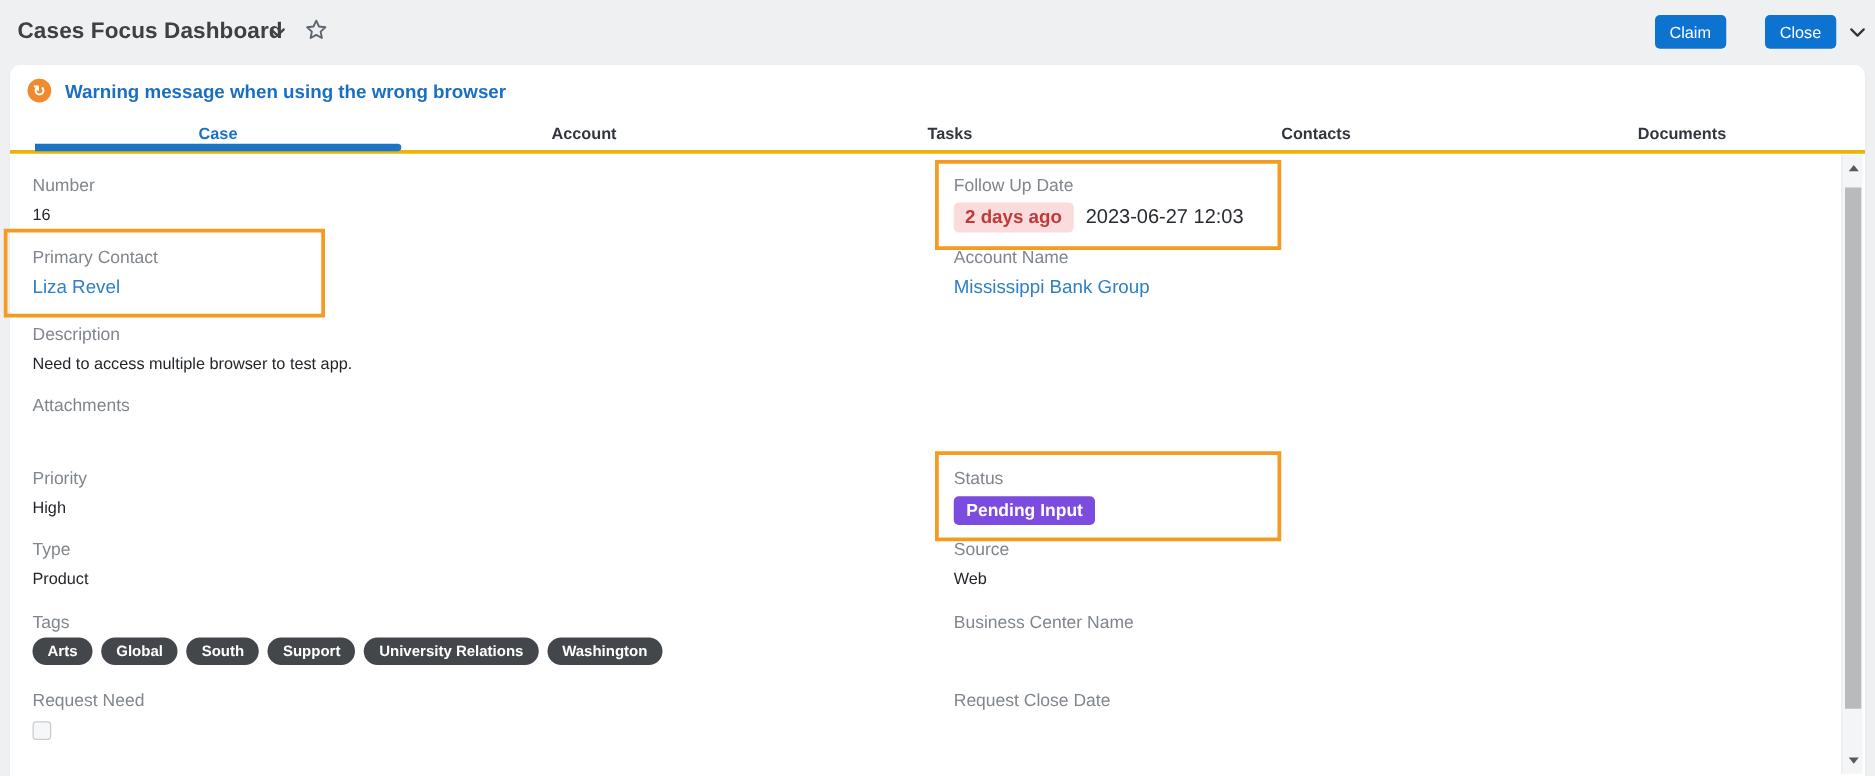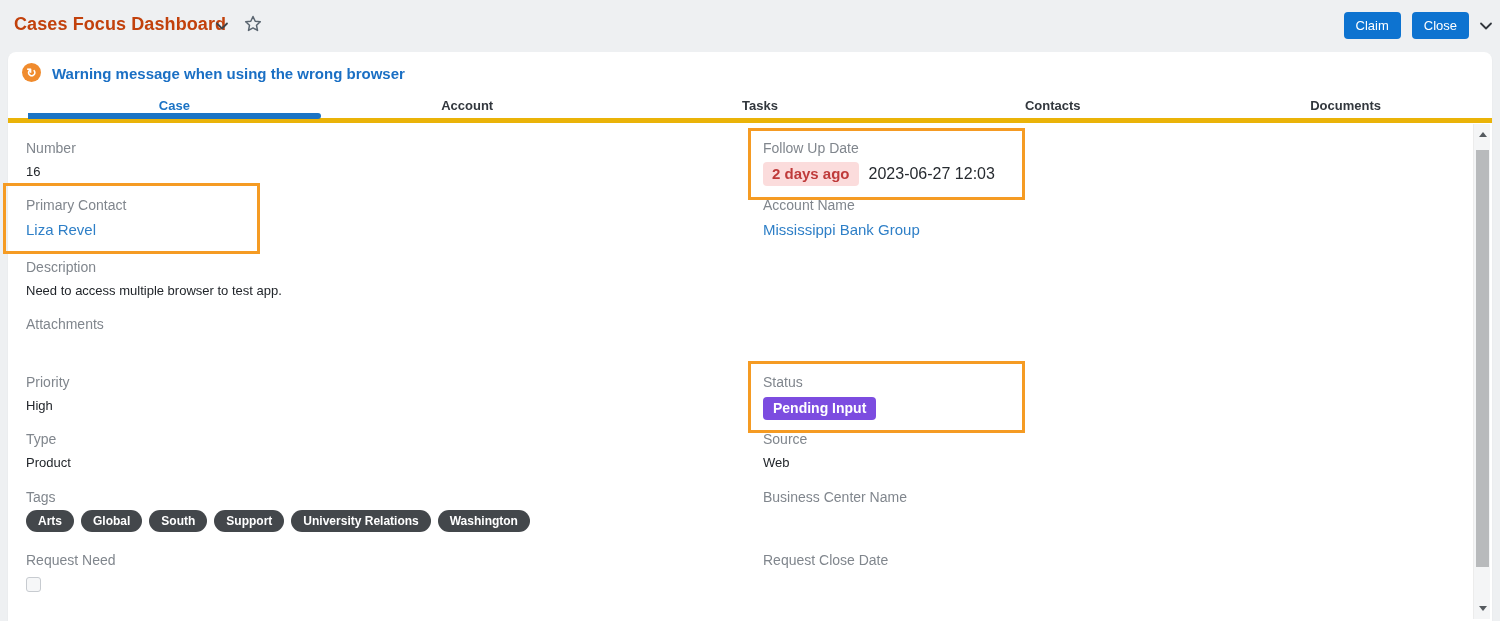--- a/index.html
+++ b/index.html
@@ -9,29 +9,29 @@
     background:#eef0f2;
     overflow:hidden;
     position:relative;
   }
   .page { position:absolute; inset:0; }
 
   
   .top-bar { position:absolute; top:0; left:0; right:0; height:52px; }
   .page-title {
     position:absolute; left:14px; top:14px;
-    font-size:18px; font-weight:700; color:#c2410c; letter-spacing:.1px;
+    font-size:18px; font-weight:700; color:#404040; letter-spacing:.1px;
   }
   .title-chevron { position:absolute; left:214px; top:18px; width:16px; height:16px; color:#40454b; }
   .fav-star { position:absolute; left:243px; top:14px; width:20px; height:20px; color:#5a6570; }
   .header-actions { position:absolute; right:6px; top:12px; display:flex; align-items:center; gap:11px; }
   .btn {
     background:#0d73d0; color:#fff; border:none; border-radius:4px;
     font-family:inherit; font-size:13px; font-weight:500;
-    padding:6px 12px; height:27px; cursor:pointer;
+    padding:6px 12px; height:27px; cursor:pointer;margin-left:20px;
   }
   .actions-chevron { width:16px; height:16px; color:#32373d; margin-left:-2px; }
 
   
   .card {
     position:absolute; left:8px; right:8px; top:52px; bottom:-8px;
     background:#ffffff; border-radius:8px;
     box-shadow:0 1px 2px rgba(0,0,0,.06);
   }
 
@@ -43,21 +43,21 @@
   }
   .warning-icon::before { content:"↻"; font-size:12px; font-weight:700; line-height:1; }
   .warning-text {
     position:absolute; left:44px; top:13px;
     font-size:15px; font-weight:700; color:#1a6fc4; cursor:pointer;
   }
 
   
   .tabs {
     position:absolute; top:40px; left:0; right:0; height:31px;
-    display:flex; border-bottom:5px solid #eab308;padding-left:20px;
+    display:flex; border-bottom:3px solid #eab308;padding-left:20px;
   }
   .tab {
     flex:1; display:flex; align-items:center; justify-content:center;
     font-size:13px; font-weight:700; color:#32373d; cursor:pointer;
     position:relative;
   }
   .tab.active { color:#1a72c4; }
   .tab.active::after {
     content:""; position:absolute; left:0; right:0; bottom:-1px; height:6px;
     background:#1b74c5; border-radius:0 3px 3px 0;

